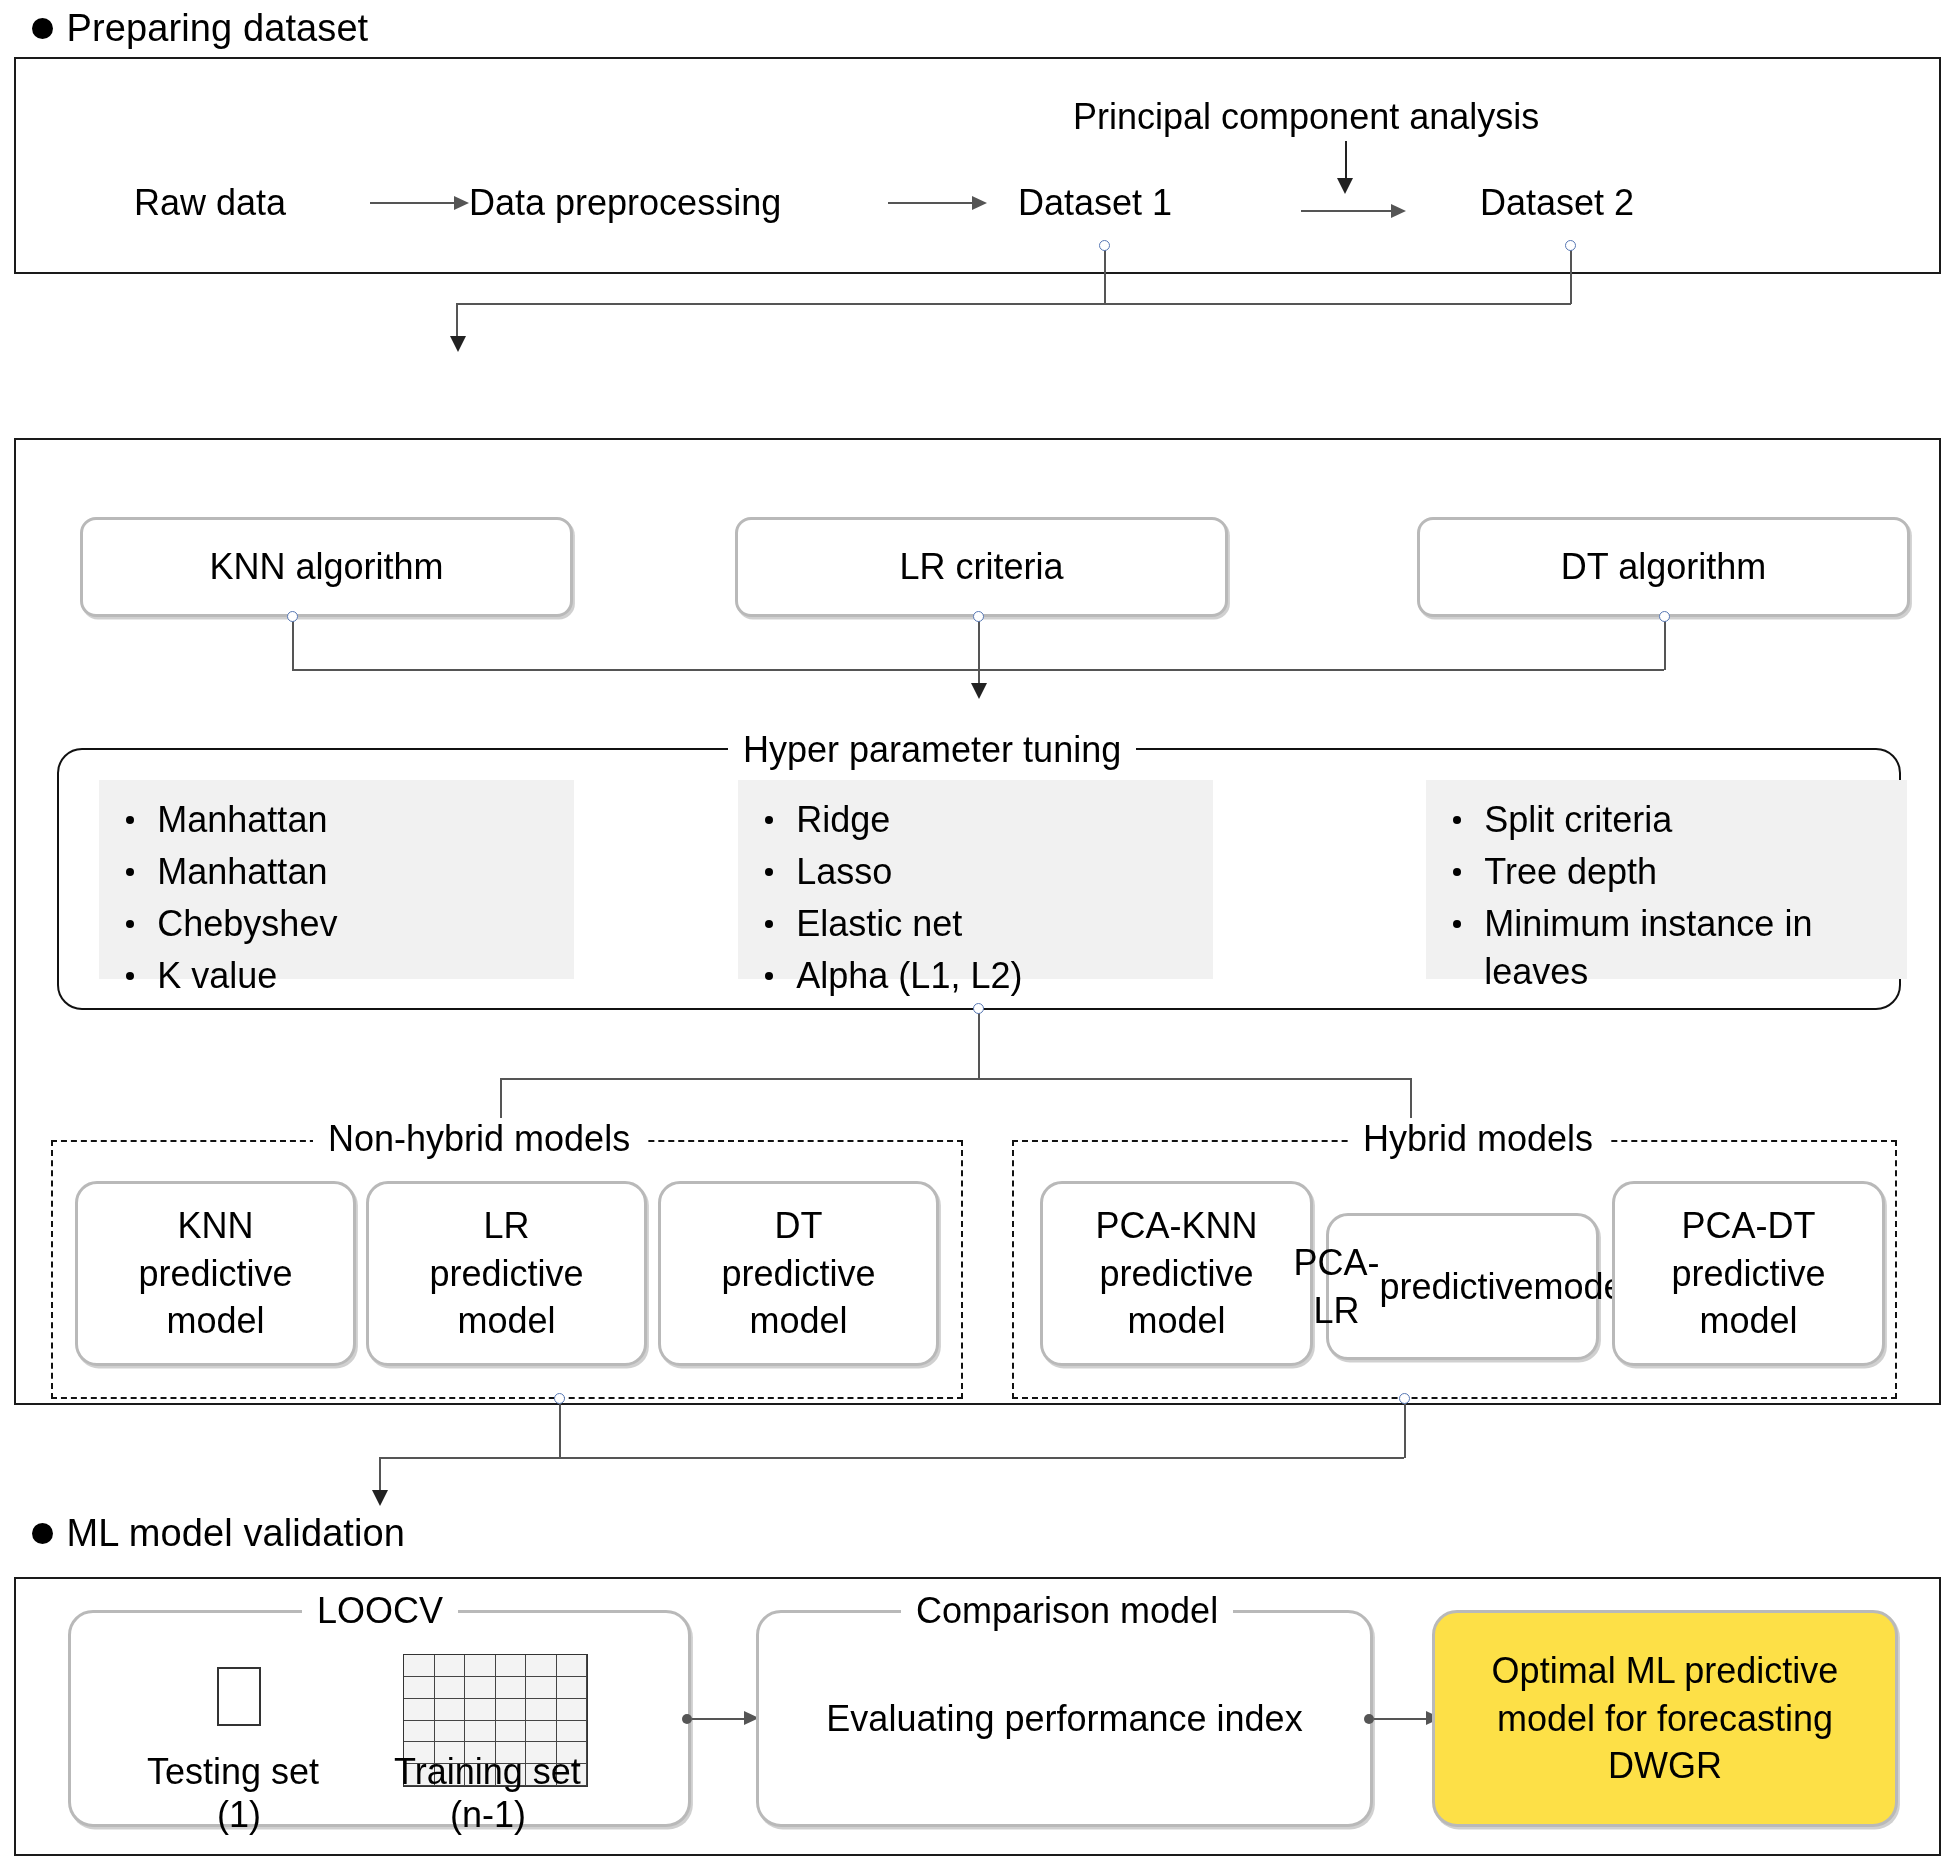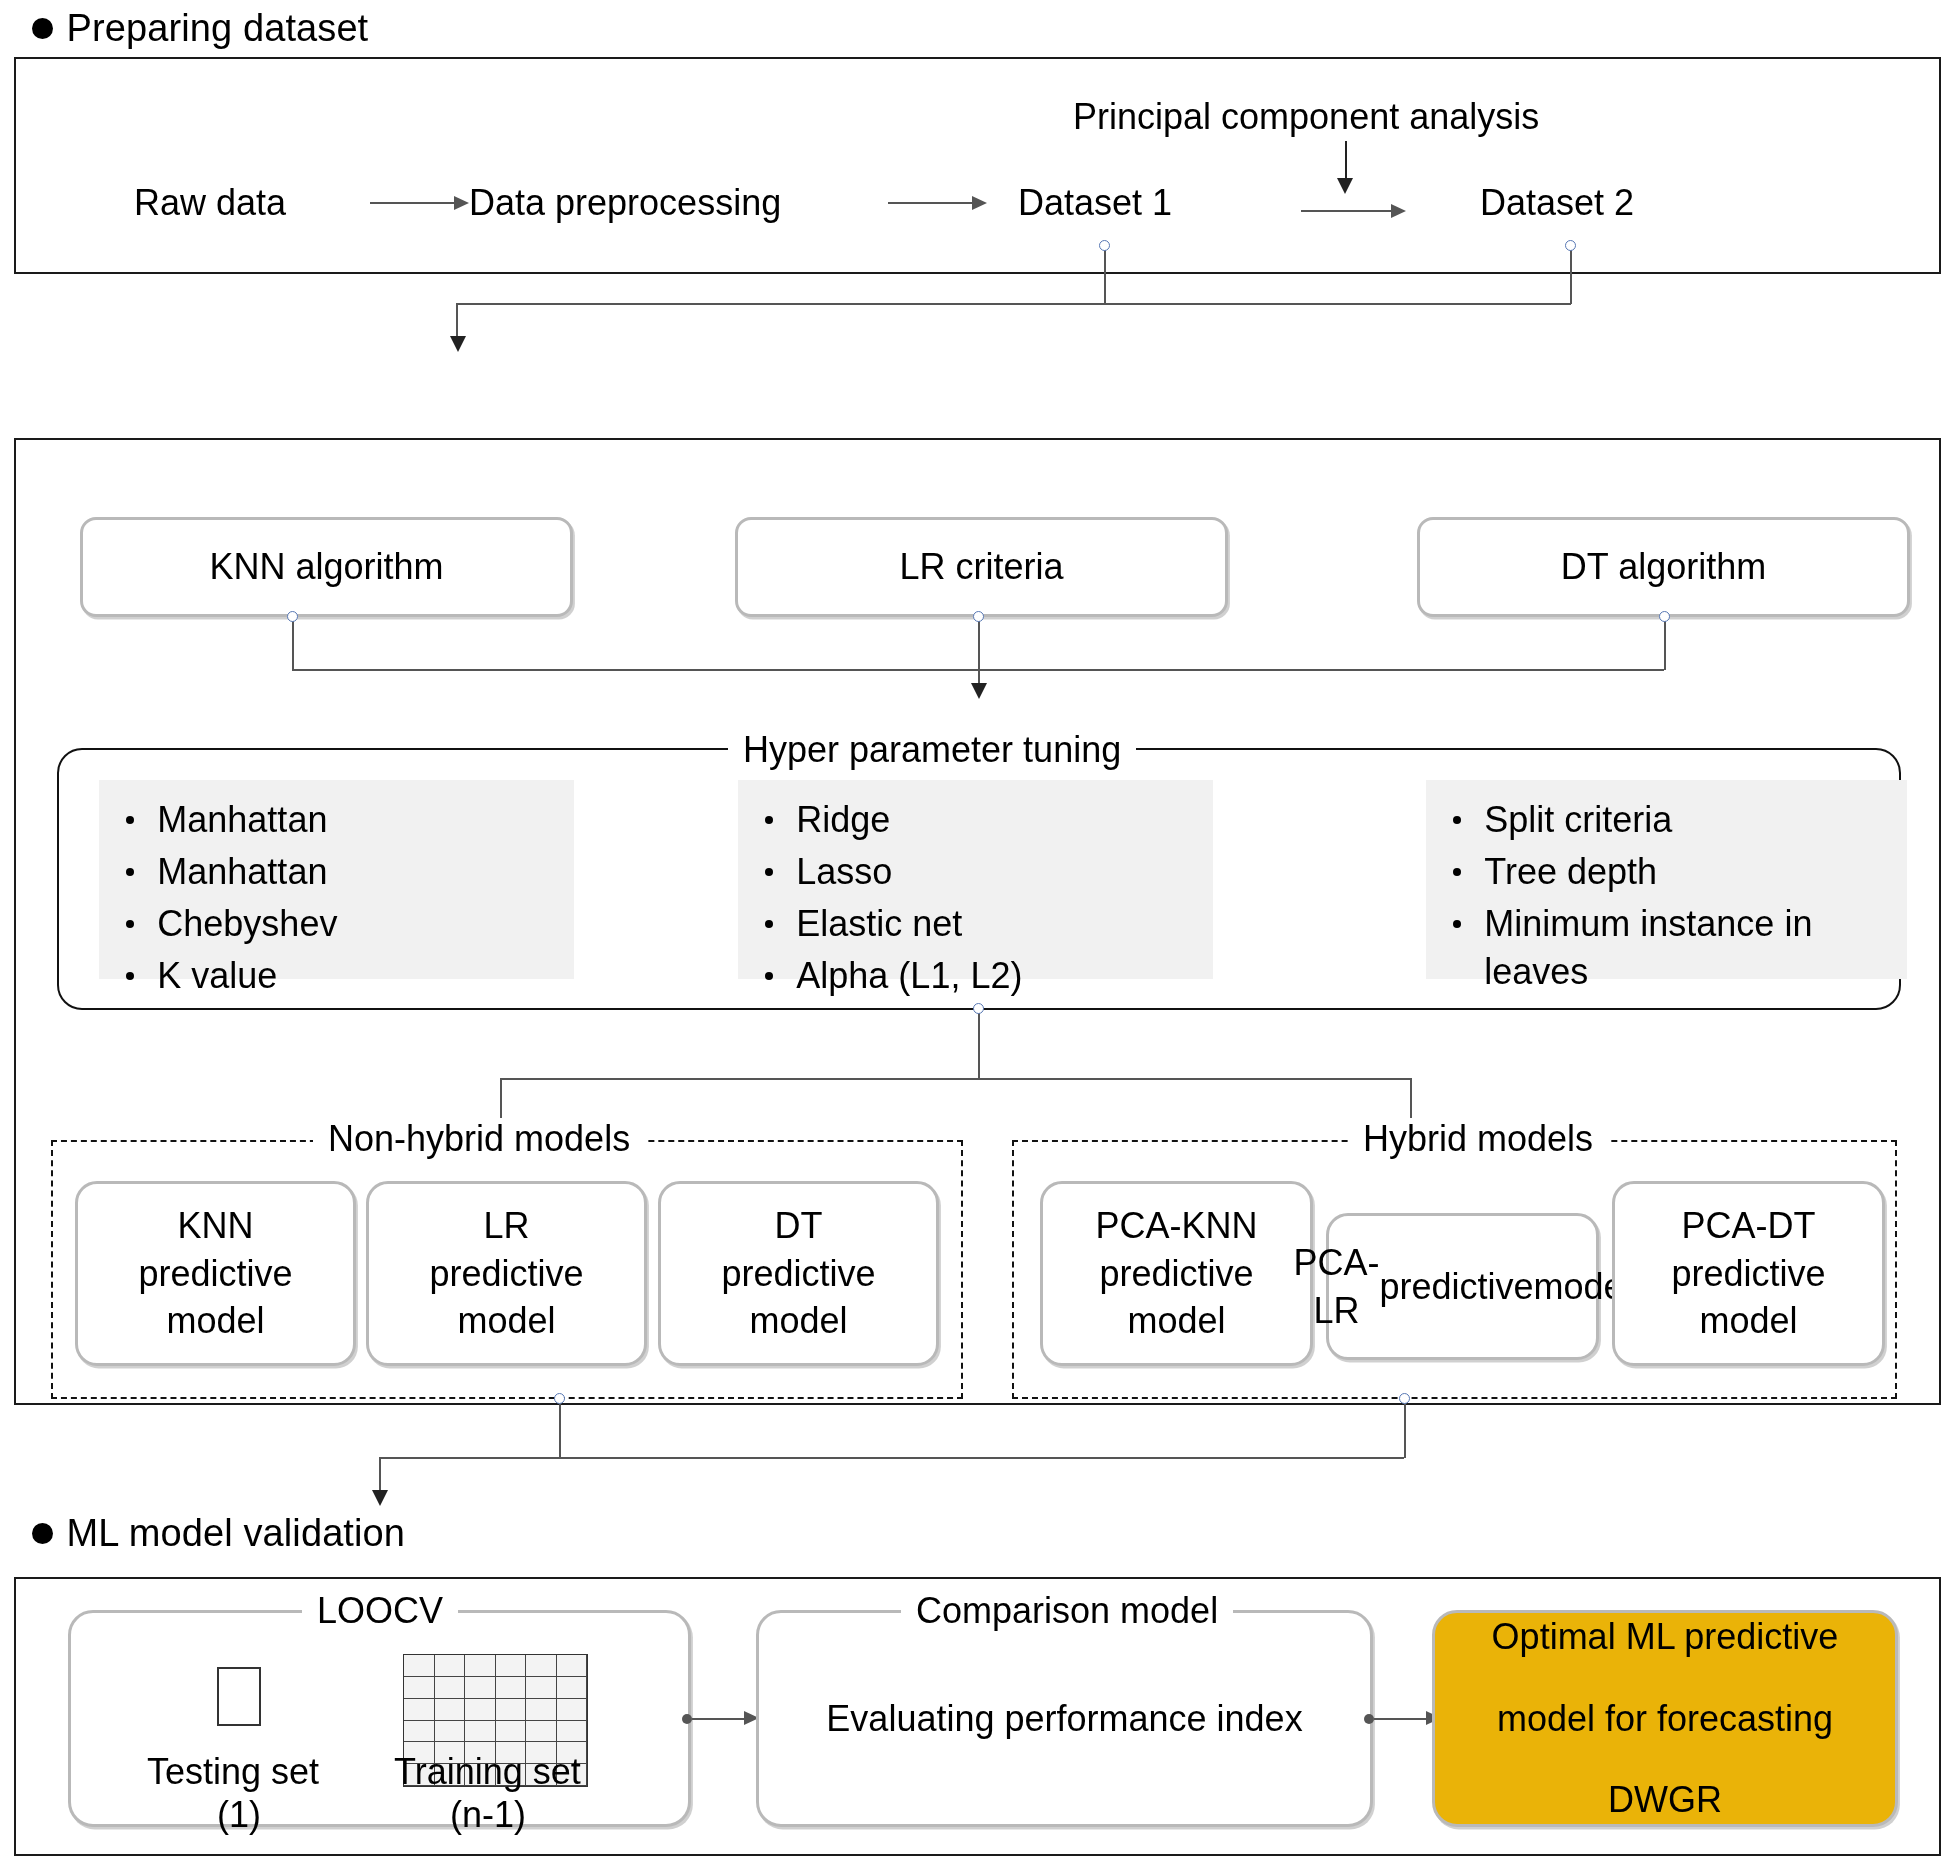--- a/index.html
+++ b/index.html
@@ -56,21 +56,21 @@
     background: #fff;
     display: flex;
     align-items: center;
     justify-content: center;
     text-align: center;
     font-size: 36px;
     line-height: 1.32;
     box-shadow: 1.9px 2.5px 0 rgba(150,150,150,0.45);
   }
   .rbox.tall { border-radius: 22px; text-align: center; }
-  .rbox.shaded { background: #eab308; justify-content: space-between; }
+  .rbox.shaded { background: #fde047; }
 
   
   .group-round {
     position: absolute;
     border: 2.5px solid #111;
     border-radius: 25px;
     background: #fff;
   }
   .group-dash {
     position: absolute;

